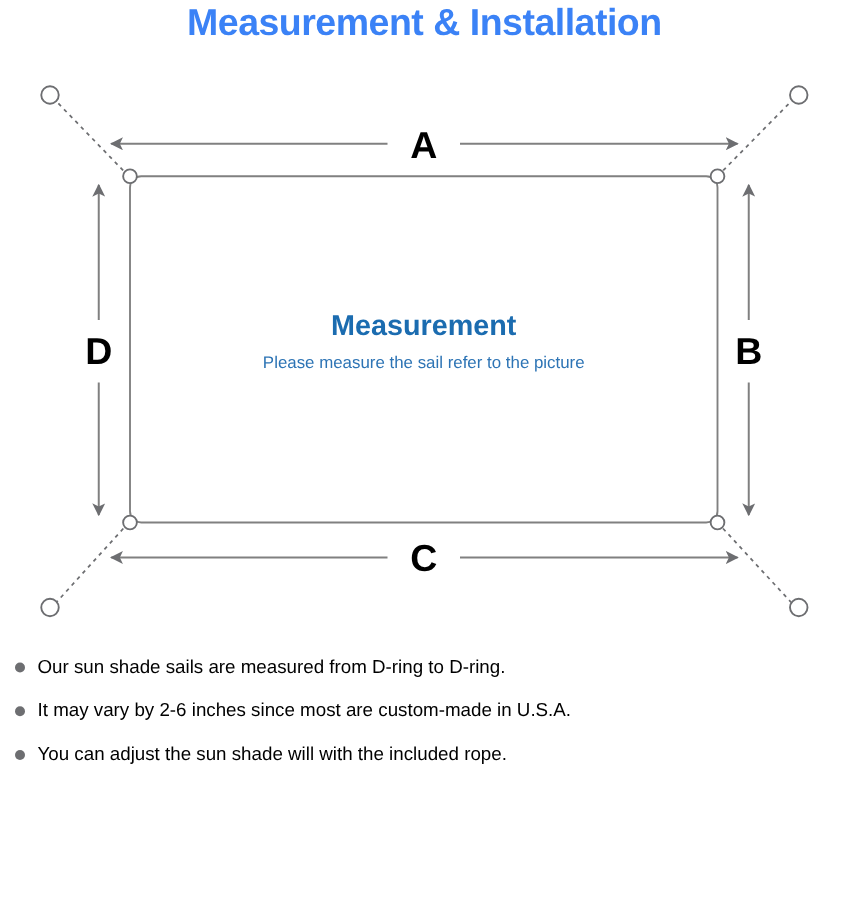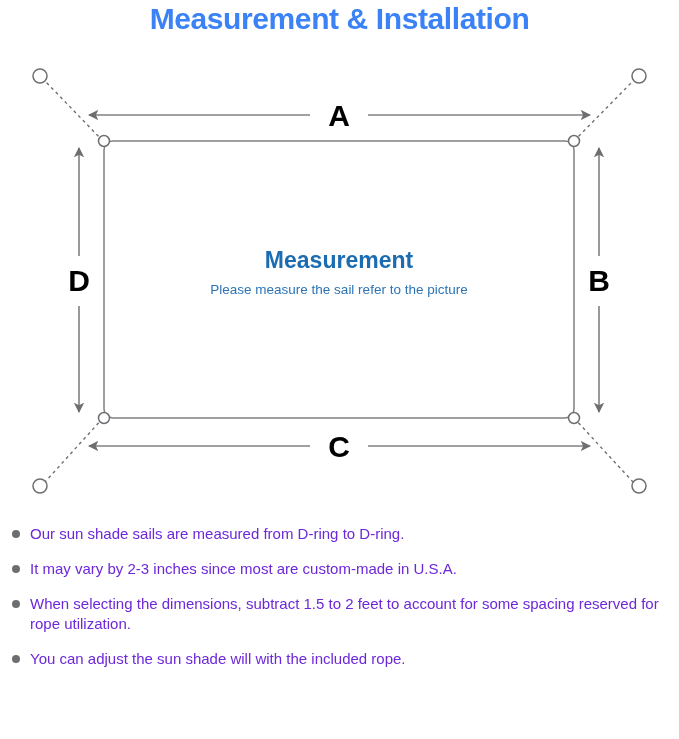--- a/index.html
+++ b/index.html
@@ -66,21 +66,21 @@
     margin: 0;
     list-style: none;
   }
   .note-item {
     position: relative;
     padding-left: 30px;
     padding-right: 8px;
     margin-bottom: 15px;
     font-size: 15px;
     line-height: 20px;
-    color: #6d28d9;
+    color: #000000;
     font-family: "Liberation Sans", sans-serif;
   }
   .note-bullet {
     position: absolute;
     left: 12px;
     top: 6px;
     width: 8px;
     height: 8px;
     border-radius: 50%;
     background: #6d6e71;
@@ -152,23 +152,19 @@
   </svg>
 </div>
 
 <ul id="notes-list">
   <li class="note-item">
     <span class="note-bullet"></span>
     <span>Our sun shade sails are measured from D-ring to D-ring.</span>
   </li>
   <li class="note-item">
     <span class="note-bullet"></span>
-    <span>It may vary by 2-3 inches since most are custom-made in U.S.A.</span>
-  </li>
-  <li class="note-item">
-    <span class="note-bullet"></span>
-    <span>When selecting the dimensions, subtract 1.5 to 2 feet to account for some spacing reserved for rope utilization.</span>
+    <span>It may vary by 2-6 inches since most are custom-made in U.S.A.</span>
   </li>
   <li class="note-item">
     <span class="note-bullet"></span>
     <span>You can adjust the sun shade will with the included rope.</span>
   </li>
 </ul>
 
 </body></html>

